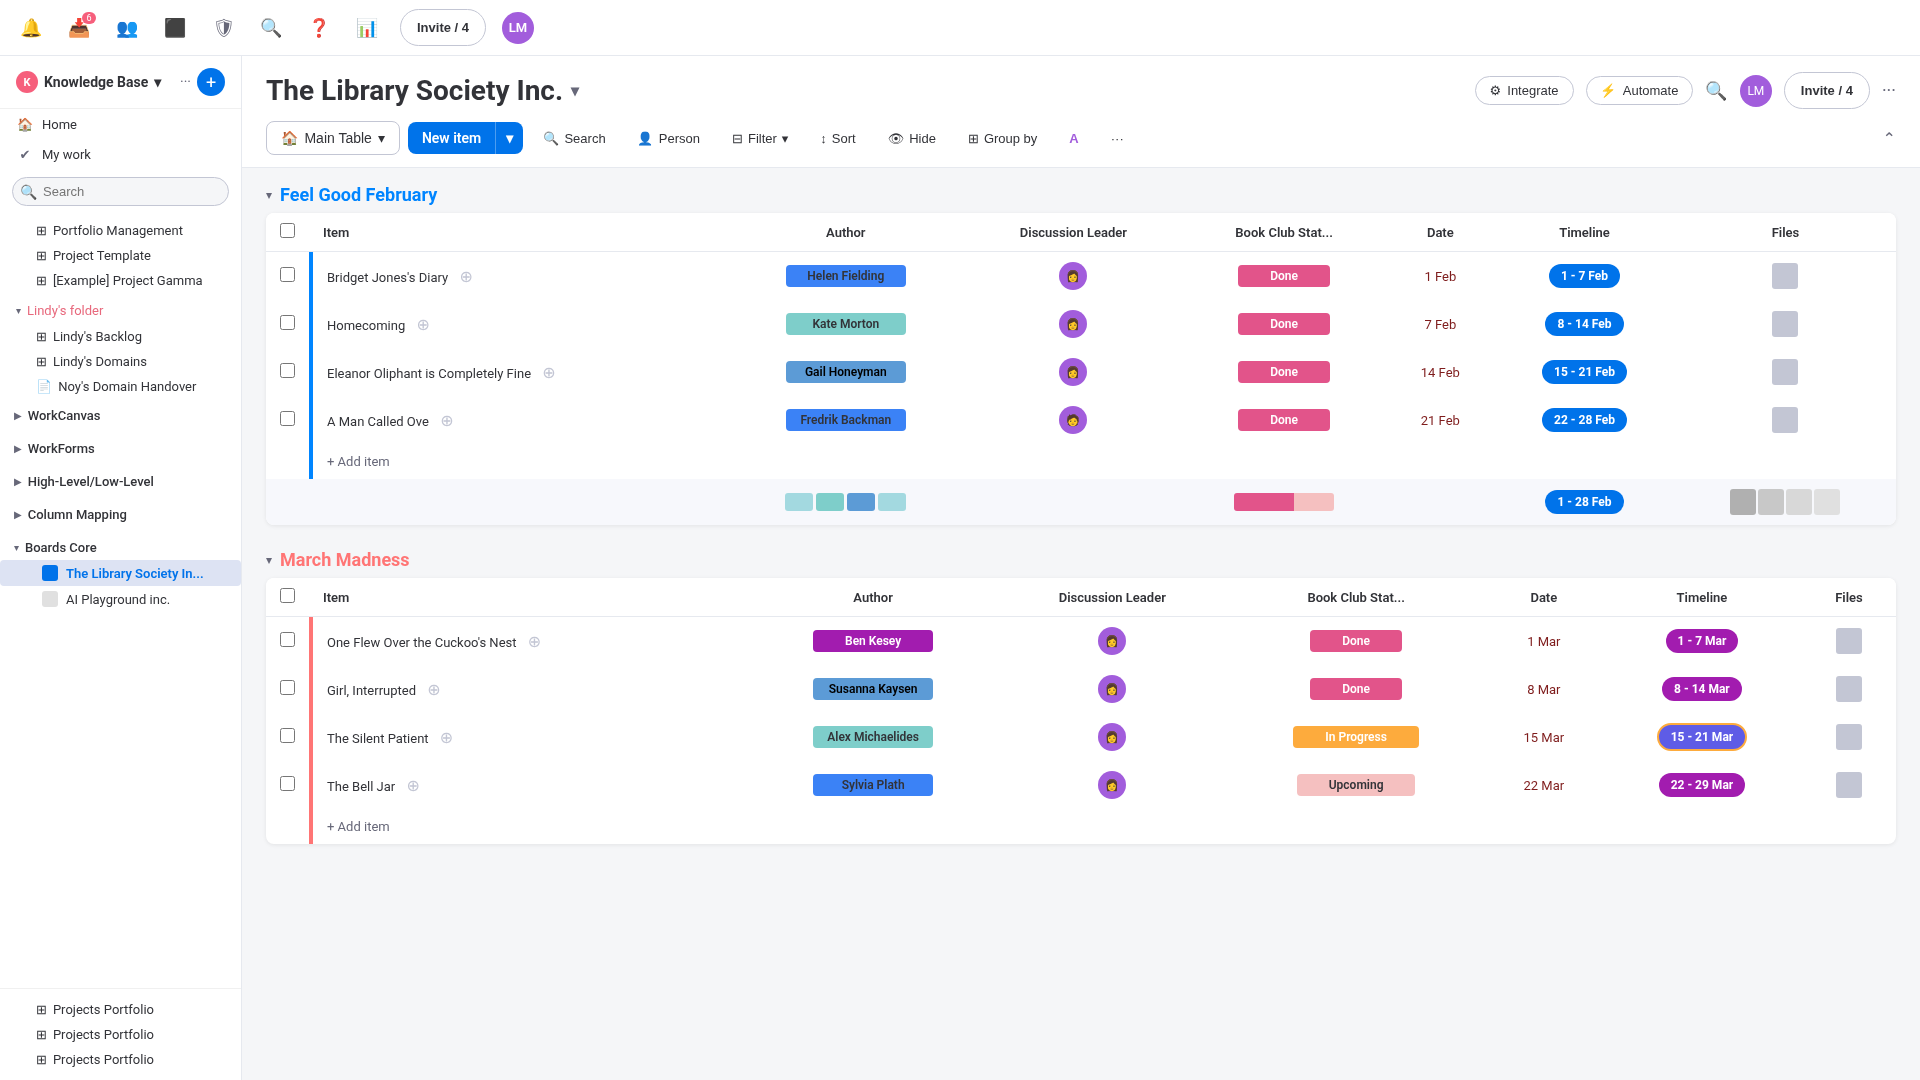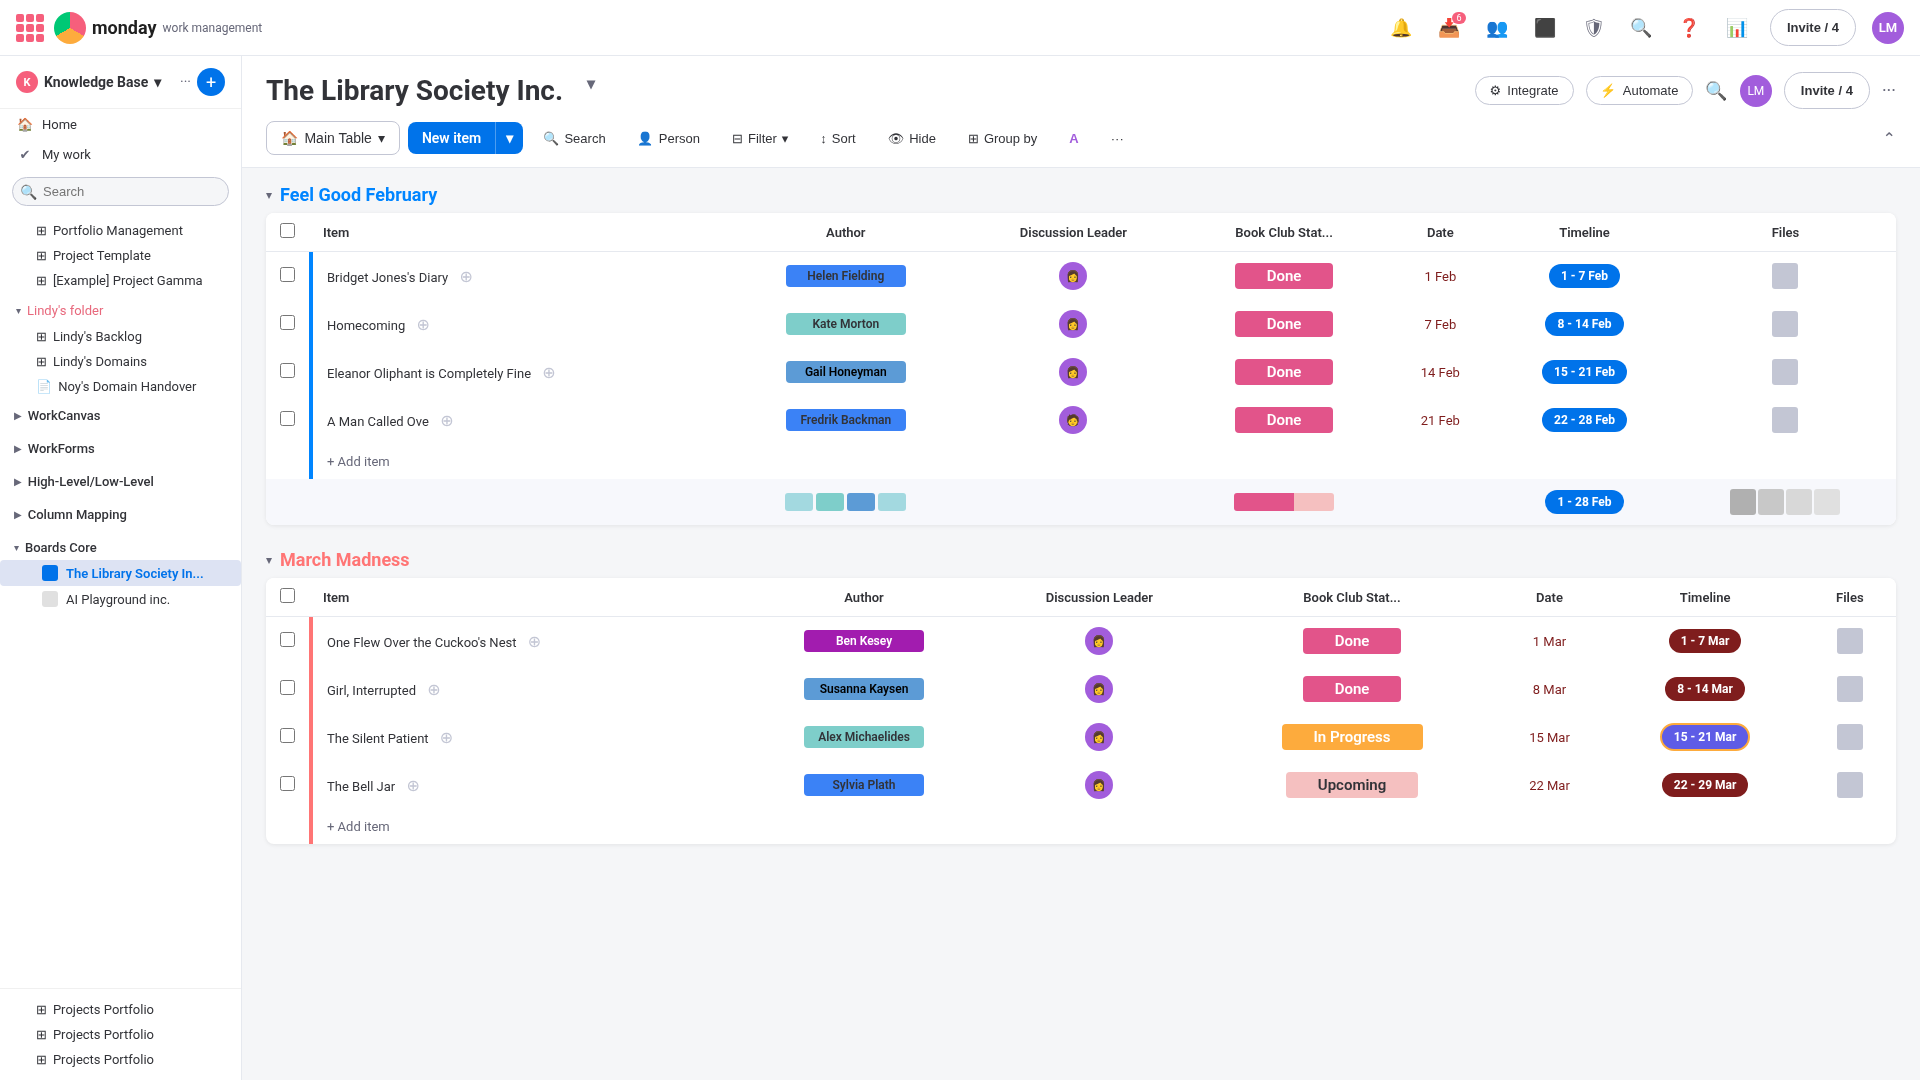--- a/index.html
+++ b/index.html
@@ -51,21 +51,21 @@
     .board-icon { width: 16px; height: 16px; border-radius: 3px; background: #0073ea; display: flex; align-items: center; justify-content: center; flex-shrink: 0; }
 
     .sidebar-bottom { padding: 8px 0; border-top: 1px solid #f0f0f0; margin-top: auto; }
 
     
     .content { flex: 1; display: flex; flex-direction: column; overflow: hidden; background: #f5f6f8; }
 
     
     .board-header { background: #fff; padding: 16px 24px 0; border-bottom: 1px solid #e6e9ef; }
     .board-title-row { display: flex; align-items: center; justify-content: space-between; margin-bottom: 12px; }
-    .board-title { font-size: 28px; font-weight: 700; color: #323338; display: flex; gap: 24px; cursor: pointer; }
+    .board-title { font-size: 28px; font-weight: 700; color: #323338; display: flex; align-items: center; gap: 8px; cursor: pointer; }
     .board-title-actions { display: flex; align-items: center; gap: 12px; }
     .btn-integrate { display: flex; align-items: center; gap: 6px; padding: 6px 14px; border: 1px solid #c3c6d4; border-radius: 20px; background: #fff; font-size: 13px; color: #323338; cursor: pointer; }
     .btn-automate { display: flex; align-items: center; gap: 6px; padding: 6px 14px; border: 1px solid #c3c6d4; border-radius: 20px; background: #fff; font-size: 13px; color: #323338; cursor: pointer; }
     .search-icon-header { color: #676879; font-size: 18px; cursor: pointer; }
     .header-avatar { width: 32px; height: 32px; border-radius: 50%; background: #a25ddc; display: flex; align-items: center; justify-content: center; color: #fff; font-size: 12px; cursor: pointer; }
     .more-btn { color: #676879; cursor: pointer; font-size: 18px; }
 
     .toolbar { display: flex; align-items: center; gap: 8px; padding-bottom: 12px; }
     .btn-main-table { display: flex; align-items: center; gap: 6px; padding: 8px 14px; border: 1px solid #c3c6d4; border-radius: 8px; background: #fff; font-size: 14px; color: #323338; cursor: pointer; font-weight: 500; }
     .btn-new-item { display: flex; align-items: center; background: #0073ea; color: #fff; border-radius: 8px; font-size: 14px; font-weight: 600; cursor: pointer; border: none; }
@@ -99,30 +99,30 @@
 
     .checkbox-cell { width: 32px; text-align: center; }
     input[type="checkbox"] { width: 15px; height: 15px; cursor: pointer; }
 
     .author-badge { padding: 4px 12px; border-radius: 4px; font-size: 12px; font-weight: 600; color: #fff; display: inline-block; text-align: center; min-width: 120px; }
     .author-blue { background: #3b82f6; color: #323338; }
     .author-dark { background: #5c9bd6; color: #000000; }
     .author-mid { background: #7ececa; color: #323338; }
     .author-gray { background: #a21caf; color: #fff; }
 
-    .status-badge { padding: 4px 32px; border-radius: 4px; font-size: 15px; font-weight: 600; color: #fff; display: inline-block; min-width: 80px; text-align: center; }
+    .status-badge { padding: 4px 32px; border-radius: 4px; font-size: 12px; font-weight: 600; color: #fff; display: inline-block; min-width: 80px; text-align: center; }
     .status-done { background: #e2548a; }
     .status-inprogress { background: #fdab3d; color: #fff; }
     .status-upcoming { background: #f5c0c0; color: #323338; }
 
     .date-text { font-size: 13px; color: #7f1d1d; white-space: nowrap; }
 
     .timeline-badge { padding: 5px 12px; border-radius: 20px; font-size: 12px; font-weight: 700; color: #fff; display: inline-block; white-space: nowrap; }
     .timeline-feb { background: #0073ea; }
-    .timeline-mar { background: #7f1d1d; }
+    .timeline-mar { background: #a21caf; }
     .timeline-mar-inprogress { background: #5e5ce6; border: 2px solid #fdab3d; }
 
     .disc-leader { width: 28px; height: 28px; border-radius: 50%; background: #a25ddc; display: inline-flex; align-items: center; justify-content: center; color: #fff; font-size: 11px; }
     .disc-leader-wrap { display: flex; align-items: center; justify-content: center; position: relative; }
 
     .add-item-row td { color: #676879; font-size: 13px; cursor: pointer; padding: 8px 14px; }
 
     .file-thumb { width: 26px; height: 26px; border-radius: 3px; background: #e0e0e0; display: inline-block; vertical-align: middle; }
     .file-thumbs { display: flex; align-items: center; justify-content: center; gap: 2px; }
 
@@ -135,38 +135,20 @@
     .item-add-icon { color: #c3c6d4; margin-left: 8px; cursor: pointer; font-size: 16px; display: inline; }
 
     
     ::-webkit-scrollbar { width: 6px; height: 6px; }
     ::-webkit-scrollbar-thumb { background: #c3c6d4; border-radius: 3px; }
   </style>
 </head>
 <body>
 
 <div class="top-nav">
-  <div class="top-nav-left">
-    <div class="app-icon">
-      <span></span>
-        <span></span>
-        <span></span>
-      <span></span>
-        <span></span>
-        <span></span>
-      <span></span>
-        <span></span>
-        <span></span>
-    </div>
-    <div class="brand-logo">
-      <div class="brand-circle"></div>
-      <span class="brand-text">monday</span>
-      <span class="brand-sub">work management</span>
-    </div>
-  </div>
   <div class="top-nav-right">
     <div class="nav-icon-btn">🔔</div>
     <div class="nav-icon-btn">
       📥
       <span class="badge">6</span>
     </div>
     <div class="nav-icon-btn">👥</div>
     <div class="nav-icon-btn">⬛</div>
     <div class="nav-icon-btn">🛡</div>
     <div class="nav-icon-btn">🔍</div>

